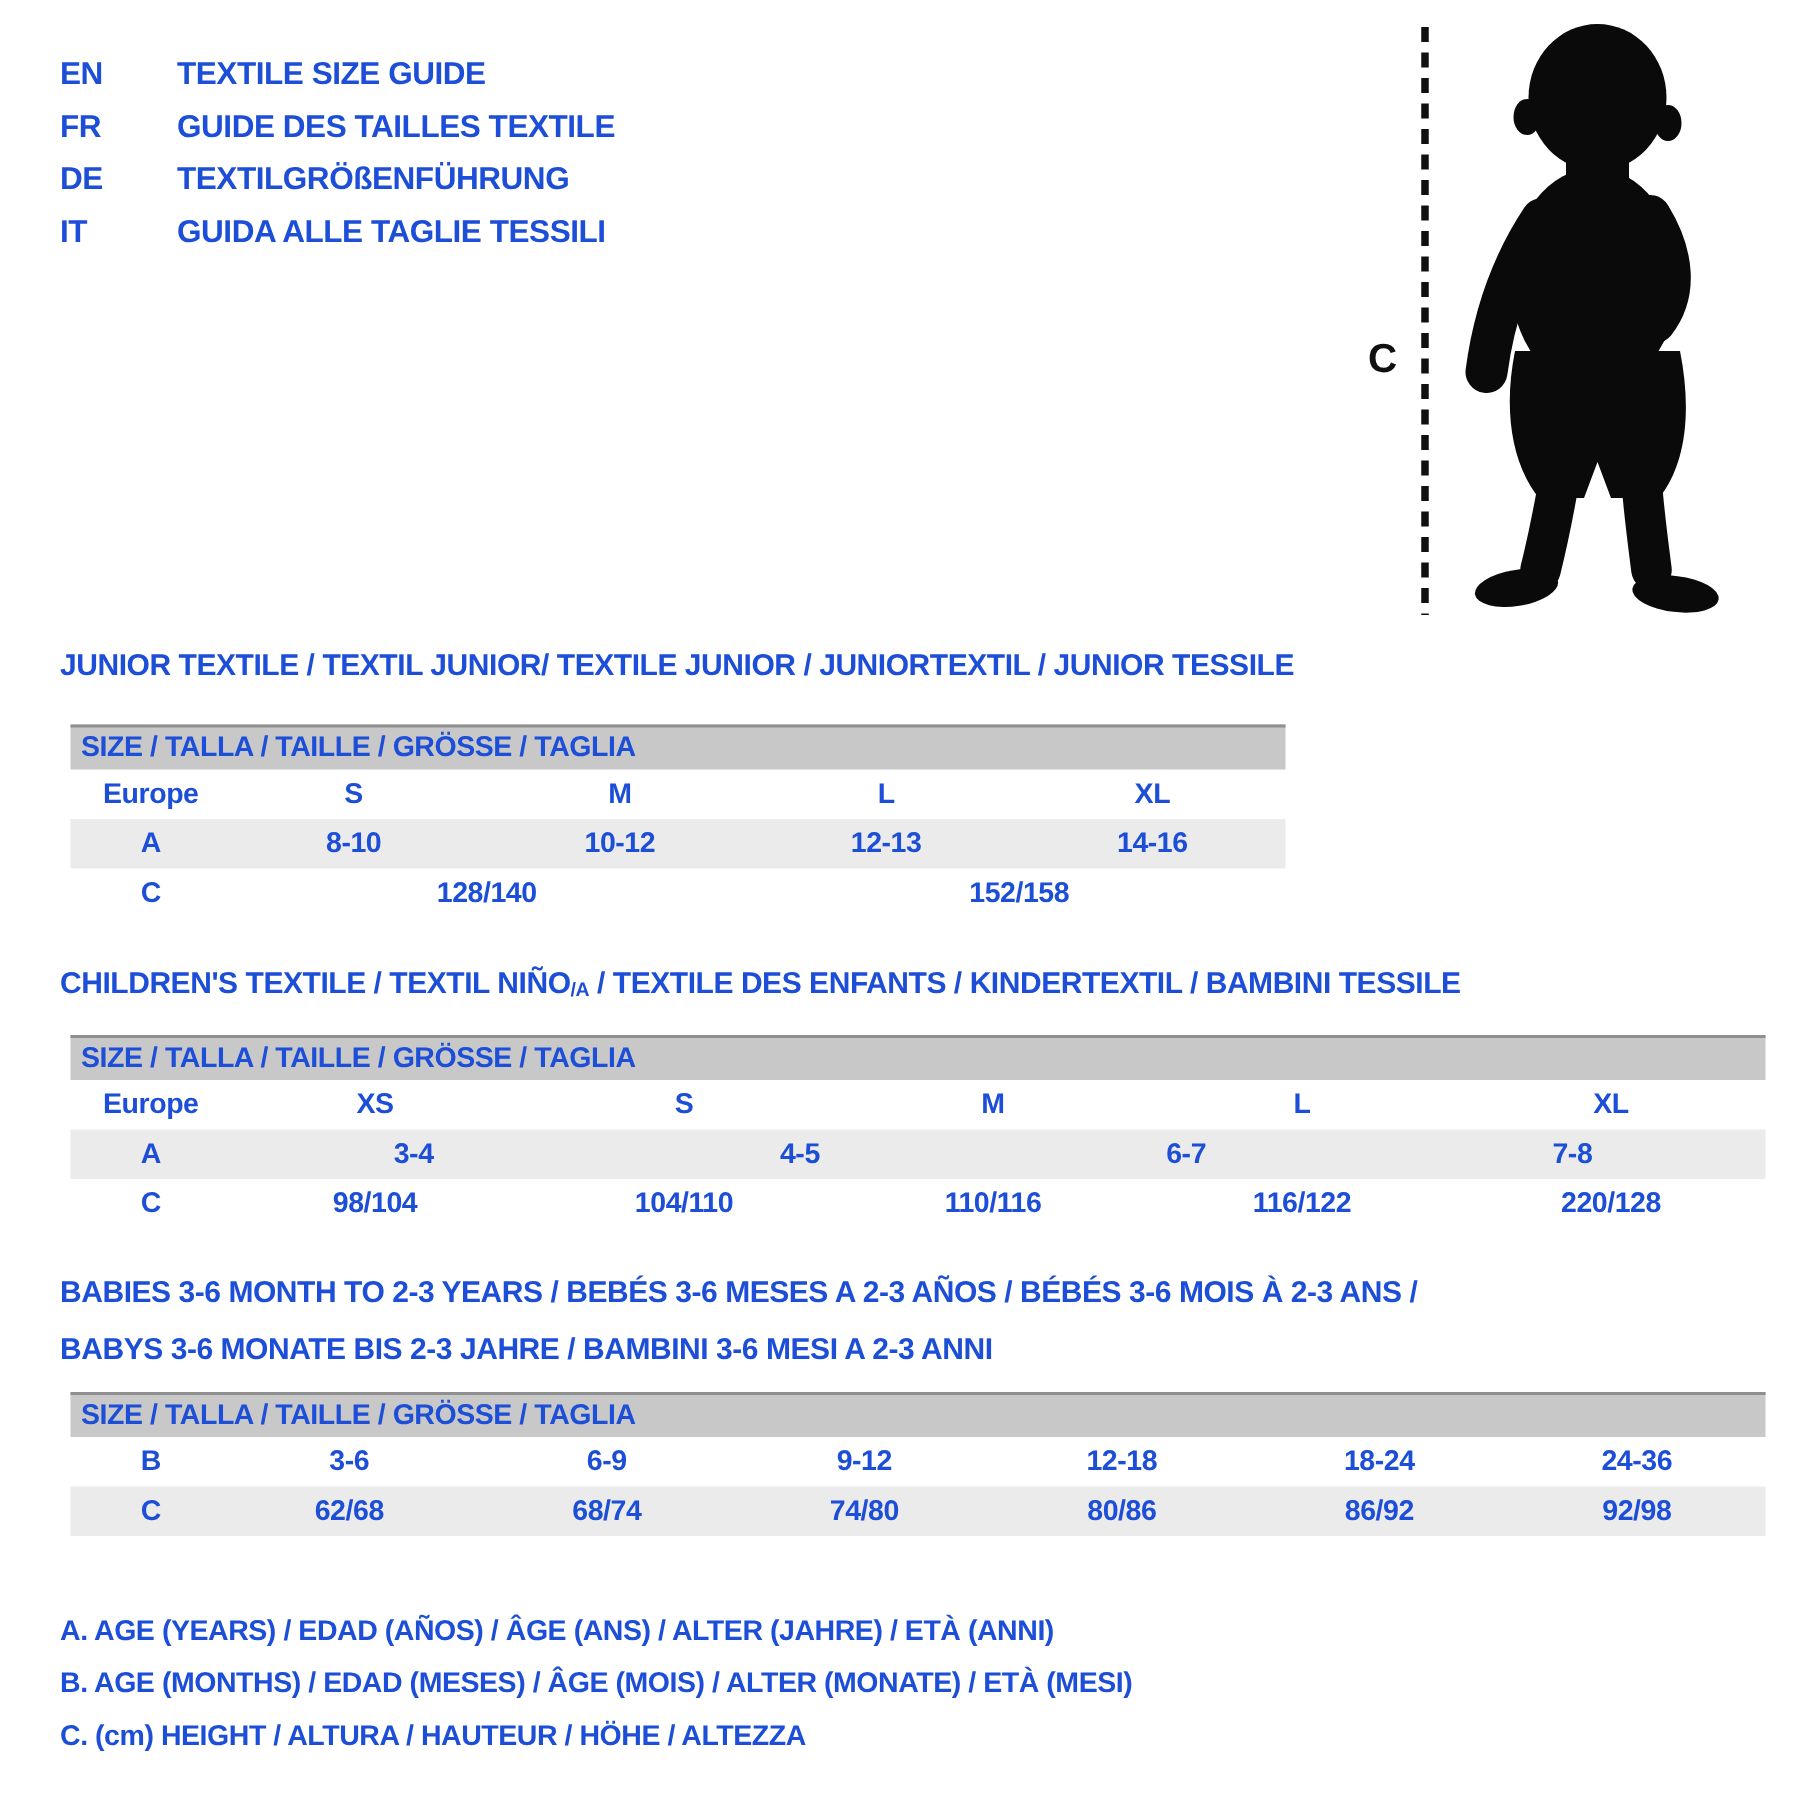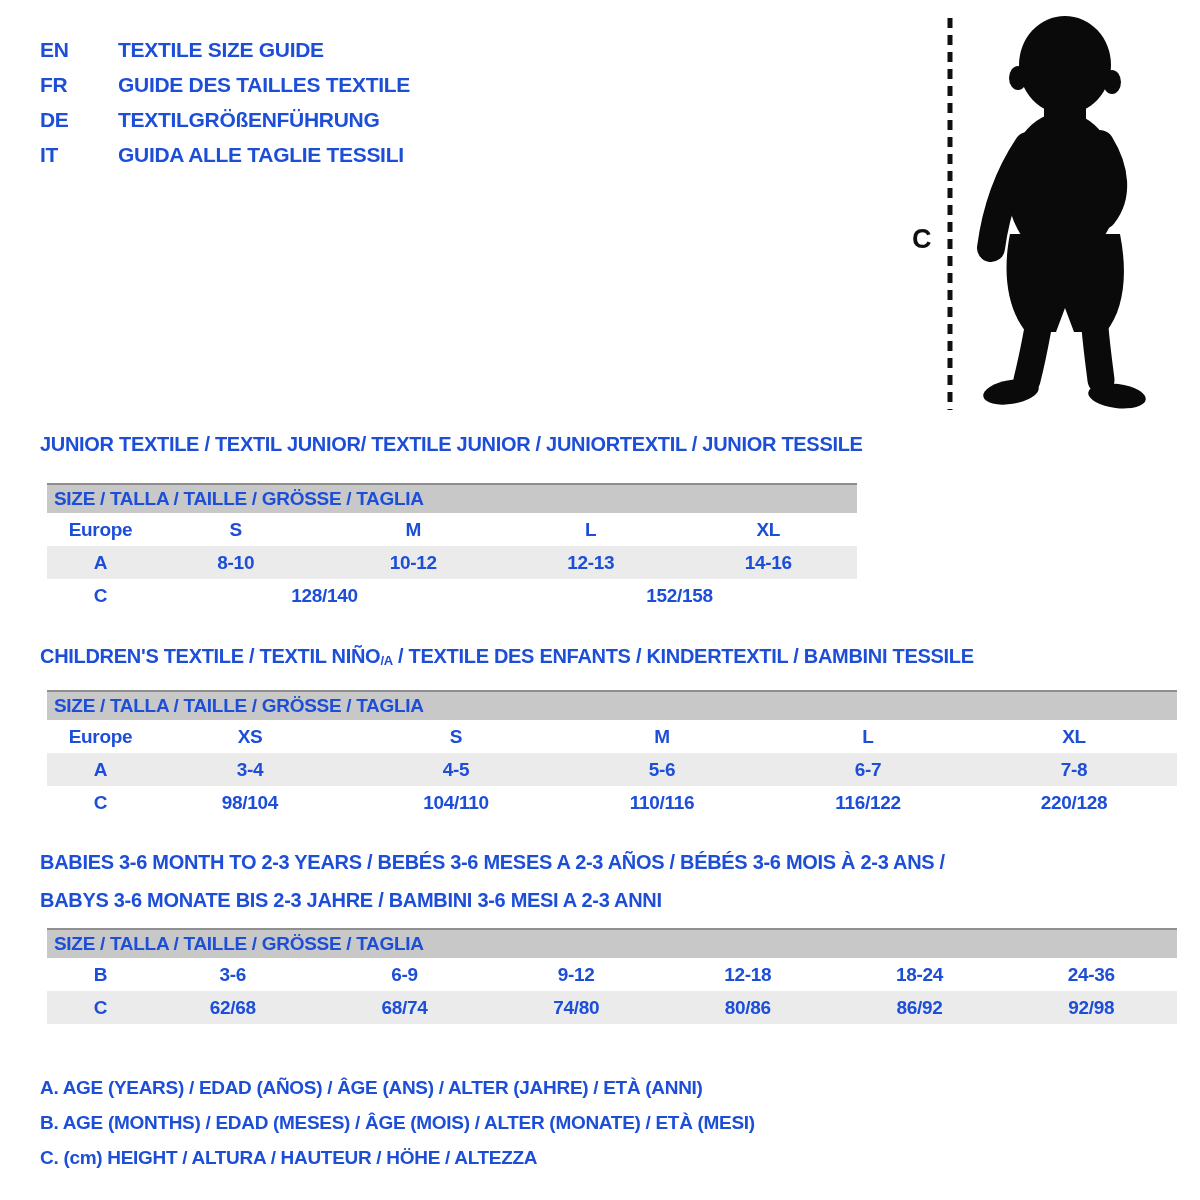--- a/index.html
+++ b/index.html
@@ -198,21 +198,20 @@
       <span class="t-cell">XS</span>
       <span class="t-cell">S</span>
       <span class="t-cell">M</span>
       <span class="t-cell">L</span>
       <span class="t-cell">XL</span>
     </div>
     <div class="t-row stripe">
       <span class="t-label">A</span>
       <span class="t-cell">3-4</span>
       <span class="t-cell">4-5</span>
-      <span class="t-cell">5-6</span>
       <span class="t-cell">6-7</span>
       <span class="t-cell">7-8</span>
     </div>
     <div class="t-row">
       <span class="t-label">C</span>
       <span class="t-cell">98/104</span>
       <span class="t-cell">104/110</span>
       <span class="t-cell">110/116</span>
       <span class="t-cell">116/122</span>
       <span class="t-cell">220/128</span>

